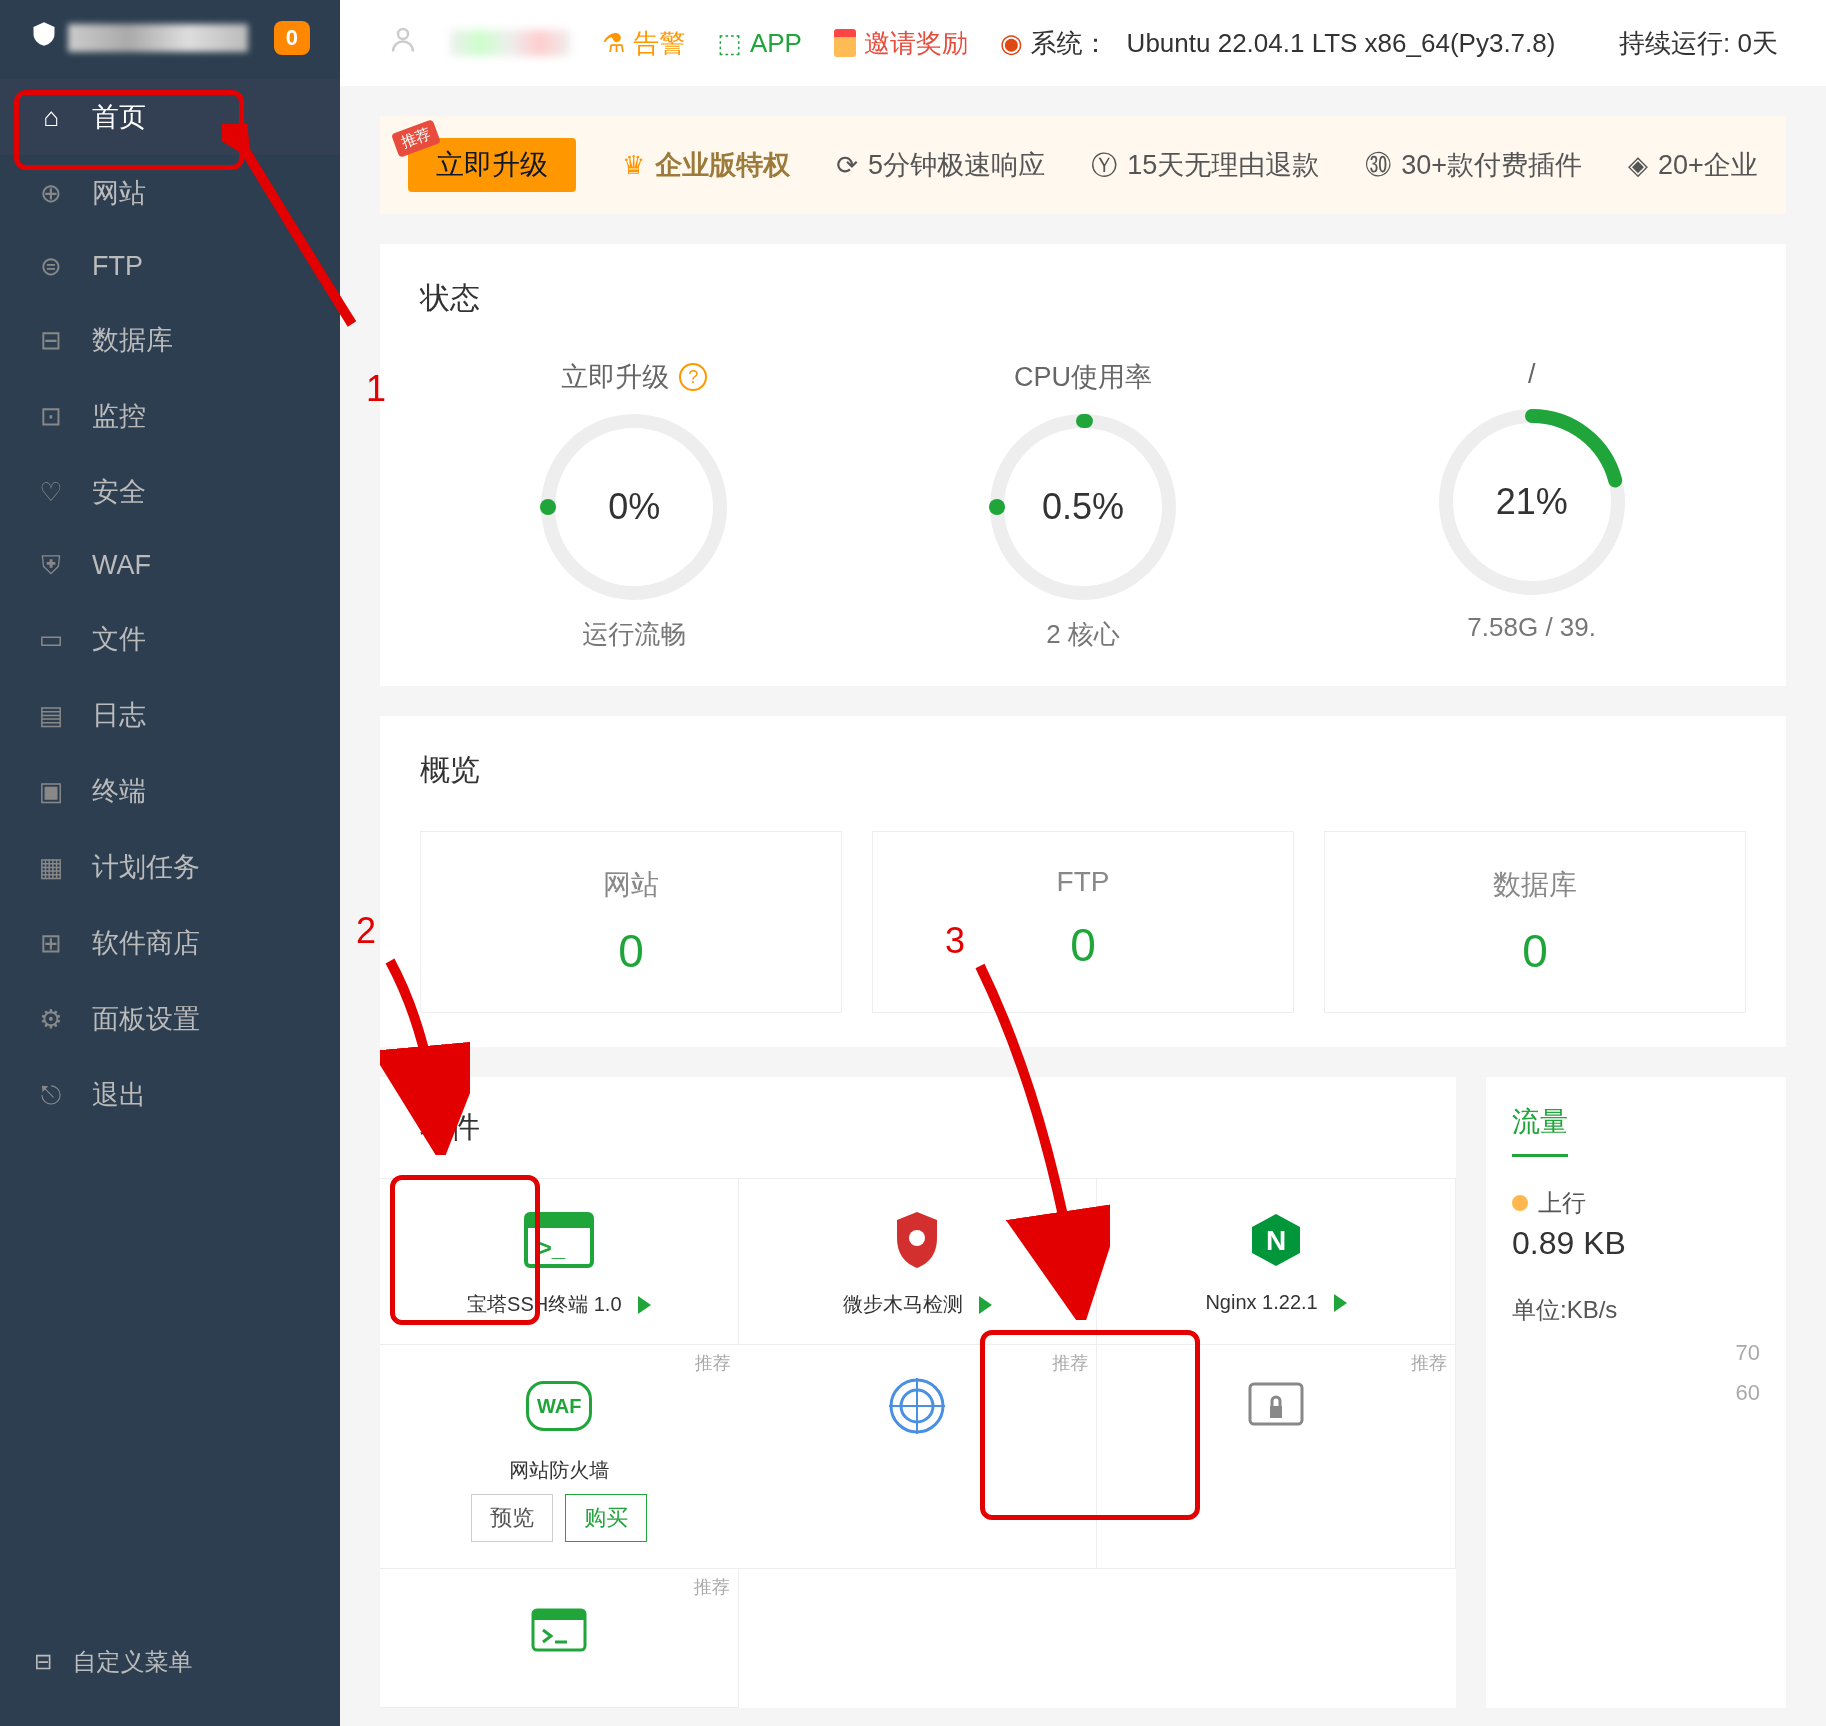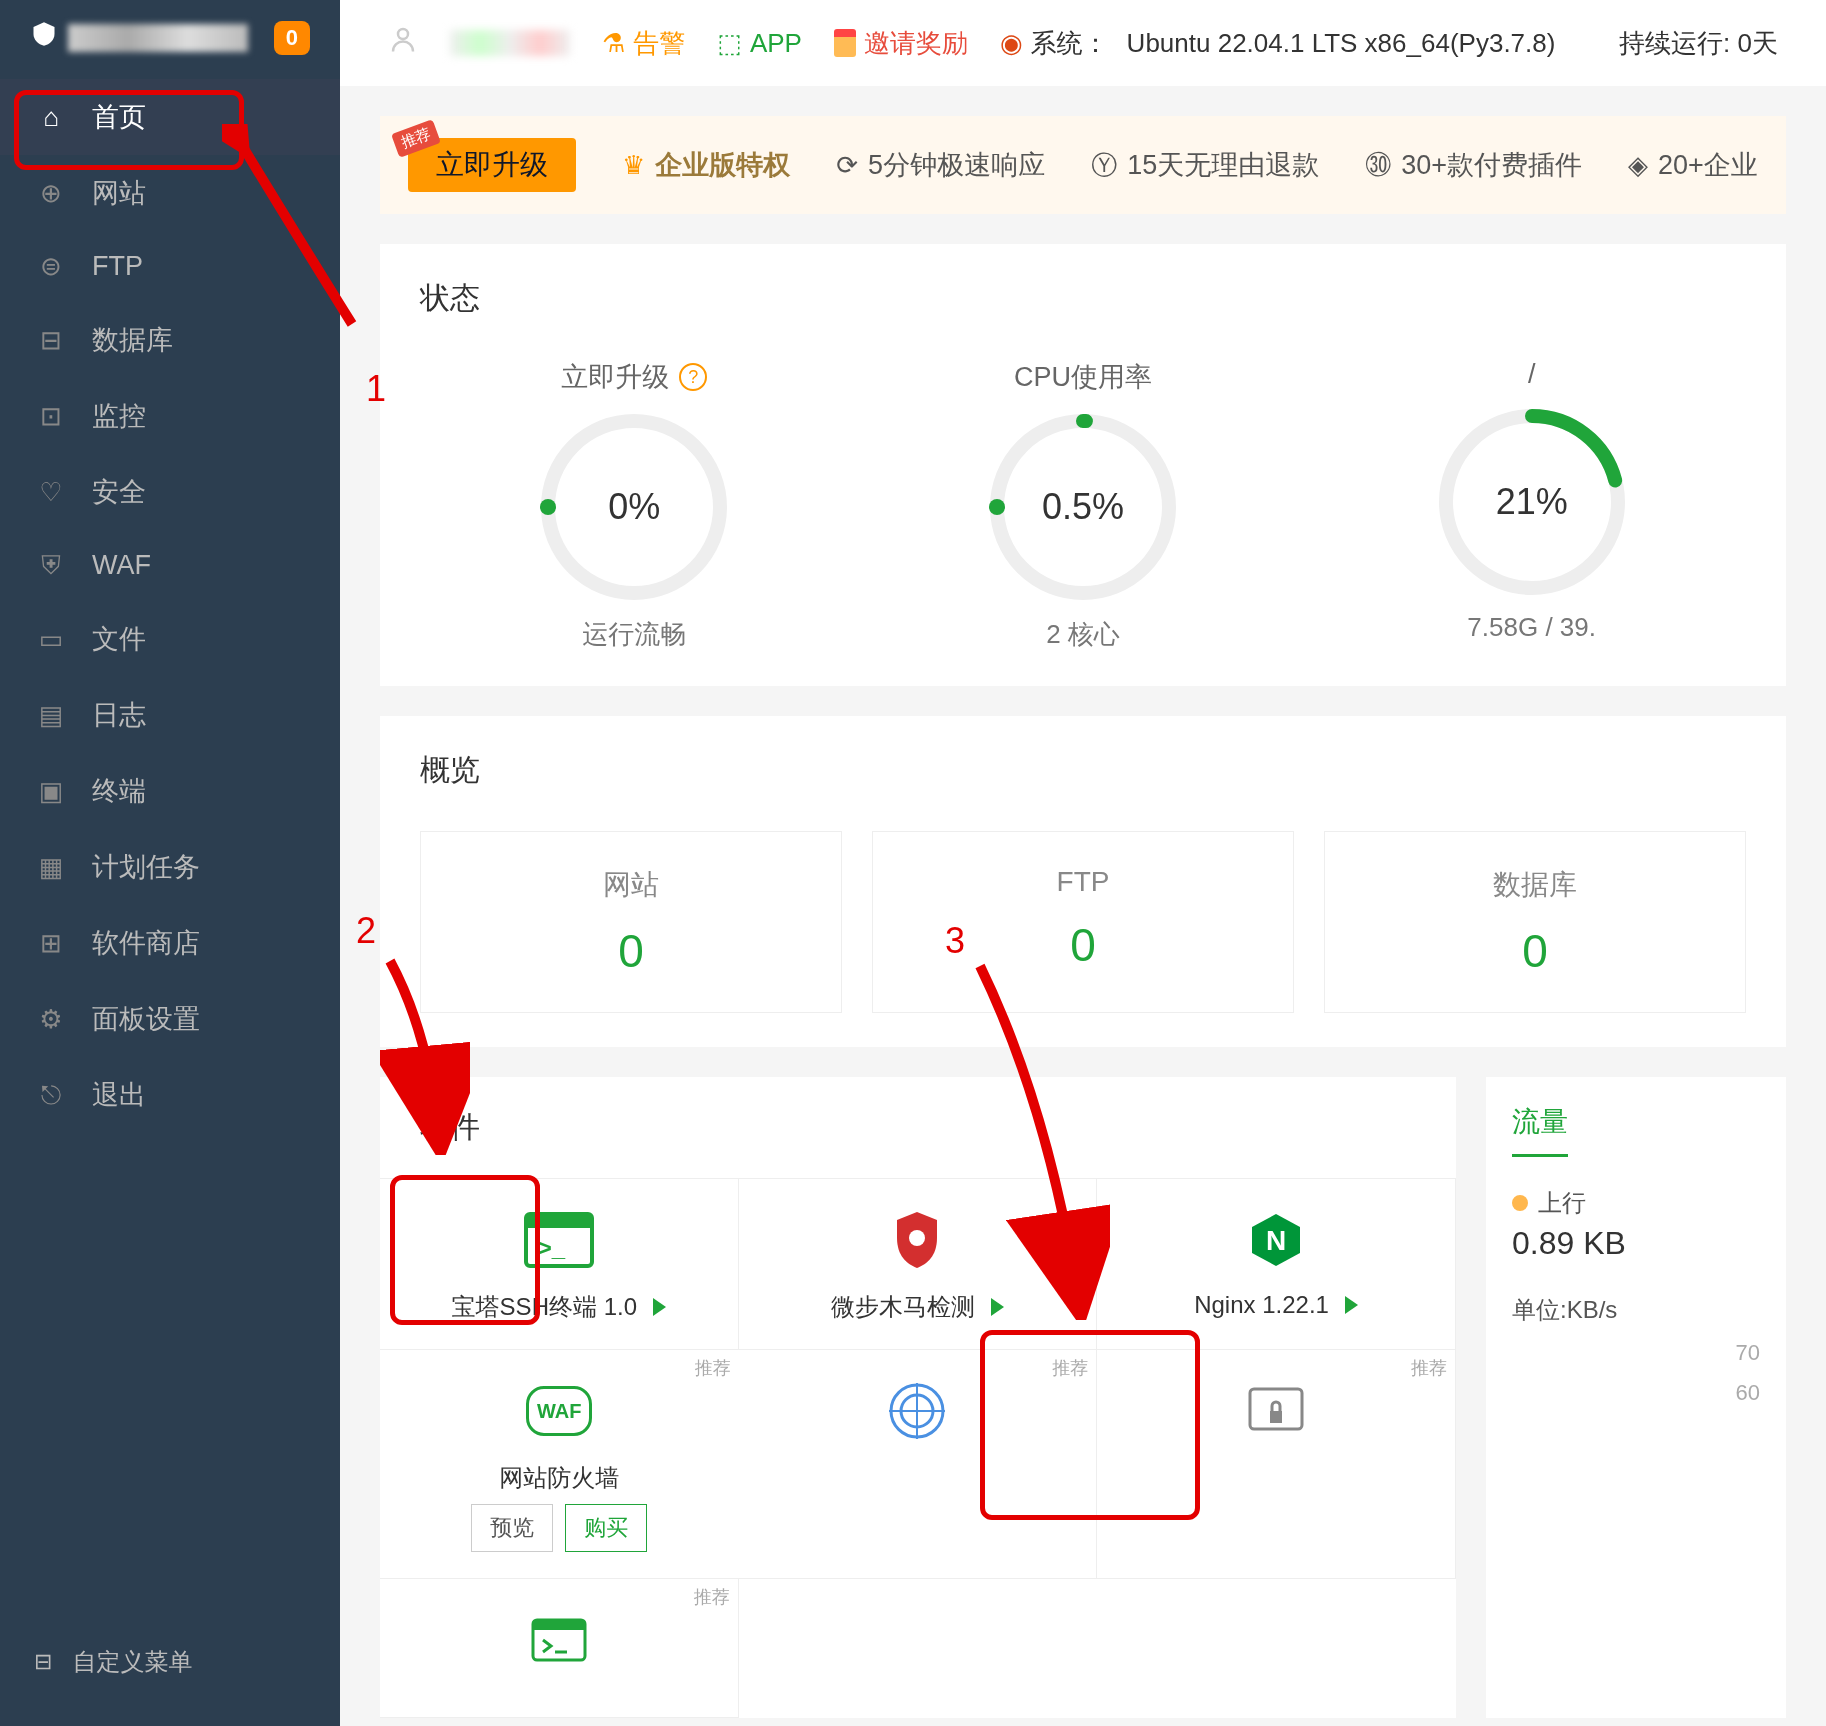--- a/index.html
+++ b/index.html
@@ -62,21 +62,21 @@
     .overview-label { font-size: 28px; color: #888; margin-bottom: 20px; }
     .overview-value { font-size: 46px; color: #20a53a; font-weight: 300; }
     
     .bottom-row { display: flex; gap: 30px; margin: 30px 40px 0 40px; }
     .software-panel { flex: 1; background: #fff; padding: 30px 0 0 0; }
     .software-title { font-size: 30px; padding: 0 40px 30px 40px; color: #333; }
     .software-grid { display: flex; flex-wrap: wrap; border-top: 1px solid #eee; }
     .software-item { width: 33.33%; border-right: 1px solid #eee; border-bottom: 1px solid #eee; padding: 26px 16px; text-align: center; position: relative; }
     .software-tag { position: absolute; top: 6px; right: 8px; font-size: 18px; color: #aaa; }
     .software-icon { height: 70px; display: flex; align-items: center; justify-content: center; margin-bottom: 16px; }
-    .software-name { font-size: 24px; color: #333; display: flex; align-items: center; justify-content: center; gap: 16px; }
+    .software-name { font-size: 20px; color: #333; display: flex; align-items: center; justify-content: center; gap: 16px; }
     .play-tri { display: inline-block; width: 0; height: 0; border-top: 9px solid transparent; border-bottom: 9px solid transparent; border-left: 13px solid #20a53a; }
     .software-actions { display: flex; gap: 12px; justify-content: center; margin-top: 10px; }
     .btn-outline { border: 1px solid #ccc; background: #fff; padding: 8px 18px; font-size: 22px; color: #555; cursor: pointer; }
     .btn-green { border: 1px solid #20a53a; background: #fff; padding: 8px 18px; font-size: 22px; color: #20a53a; cursor: pointer; }
     
     .traffic-panel { width: 300px; background: #fff; padding: 26px 26px; }
     .traffic-tab { color: #20a53a; font-size: 28px; font-weight: 500; border-bottom: 3px solid #20a53a; display: inline-block; padding-bottom: 13px; margin-bottom: 30px; }
     .traffic-up { display: flex; align-items: center; gap: 10px; font-size: 24px; color: #555; }
     .traffic-dot { width: 16px; height: 16px; border-radius: 50%; background: #ffb74d; }
     .traffic-val { font-size: 32px; color: #333; margin-top: 6px; }

